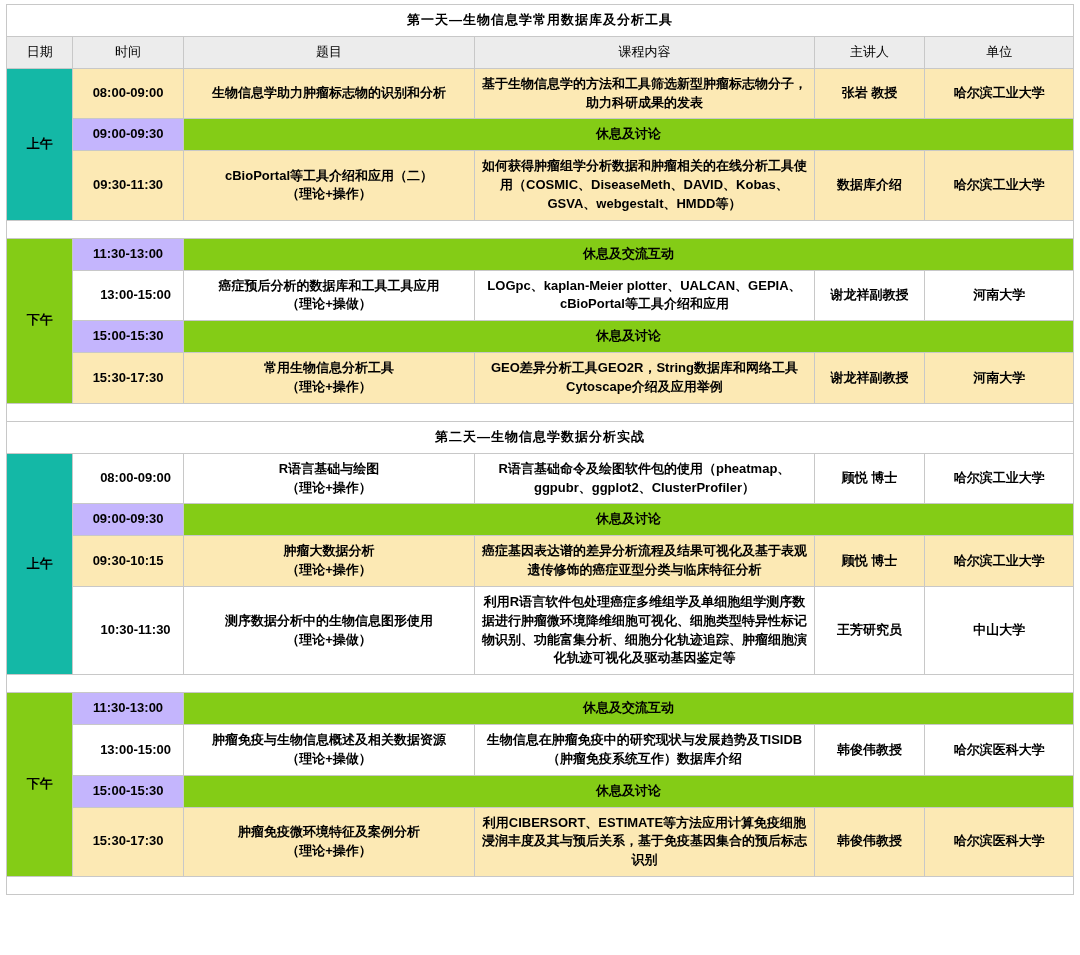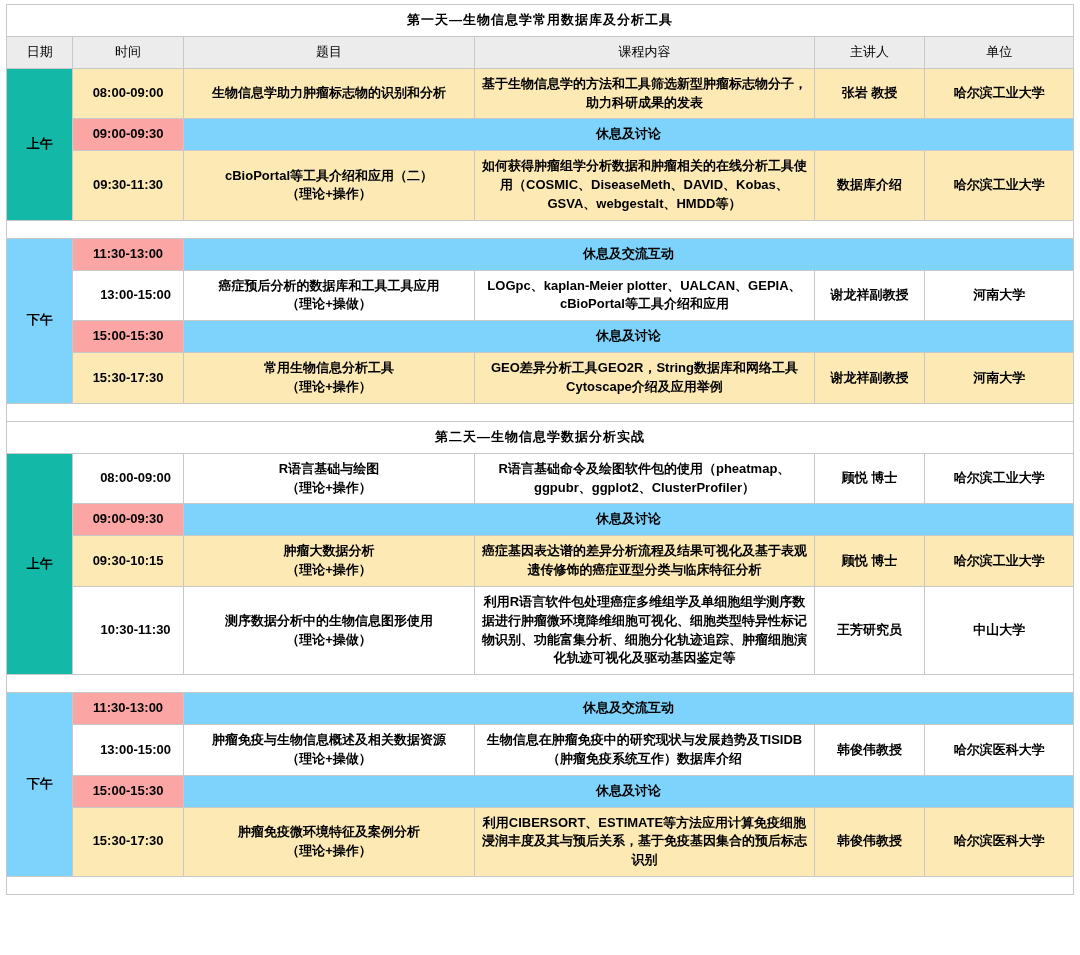--- a/index.html
+++ b/index.html
@@ -63,27 +63,27 @@
     font-size: 12.5px;
   }
   .cell-yellow.time { font-size: 13px; }
   .cell-white {
     background: #ffffff;
     font-weight: bold;
     font-size: 12.5px;
   }
   .cell-white.time { font-size: 13px; padding-left: 21px; }
   .break-row td {
-    background: #7dd3fc;
+    background: #84cc16;
     font-weight: bold;
     font-size: 13px;
     padding: 8px 6px;
   }
   .break-row td.timecell {
-    background: #fca5a5;
+    background: #c4b5fd;
   }
   .spacer-row td {
     border: none;
     height: 5px;
     padding: 0;
     background: #ffffff;
   }
   .txt { white-space: pre-line; }
 </style>
 </head>

